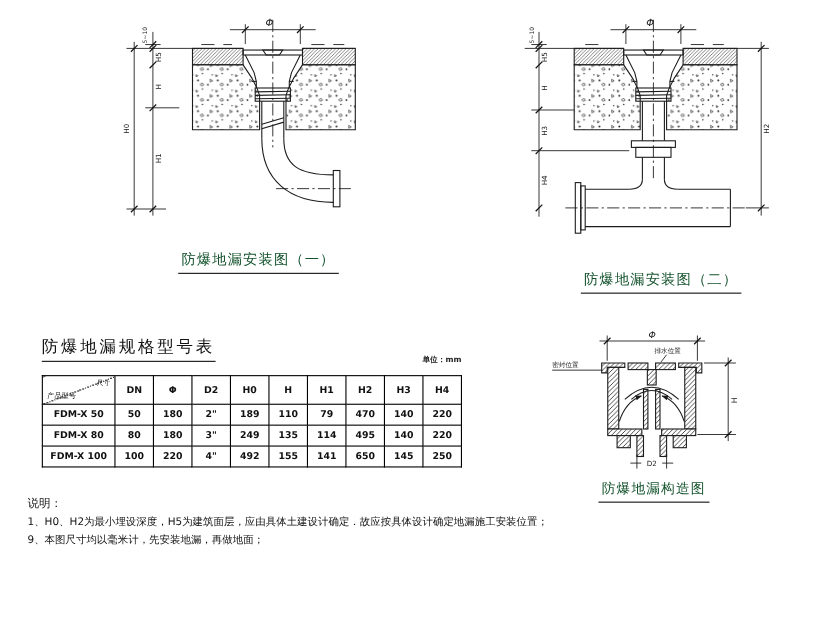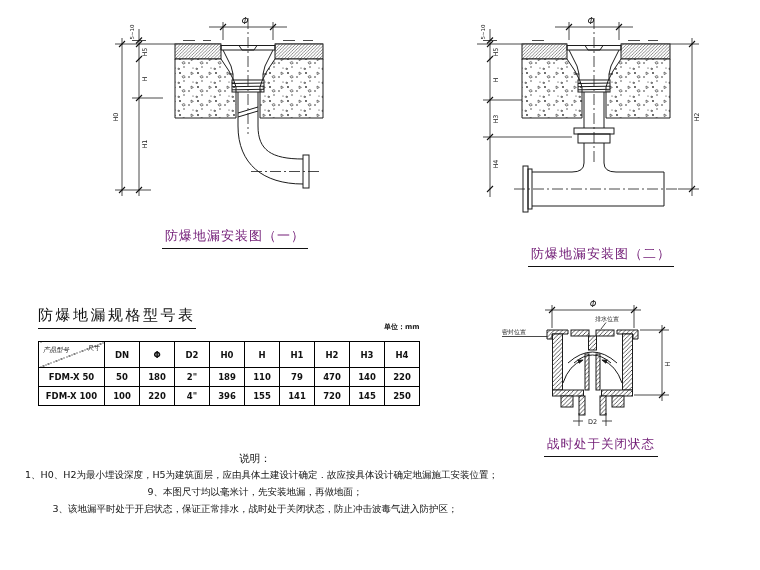--- a/index.html
+++ b/index.html
@@ -8,21 +8,21 @@
     font-family:"DejaVu Sans",sans-serif;color:#1a1a1a;overflow:hidden;
   }
   svg{position:absolute;overflow:visible;}
   svg text{fill:#1a1a1a;stroke:none;font-family:"DejaVu Sans",sans-serif;}
   .stroke{stroke:#1c1c1c;stroke-width:1;fill:none;}
   .thin{stroke:#1c1c1c;stroke-width:0.8;fill:none;}
   .cl{stroke:#1c1c1c;stroke-width:0.8;fill:none;stroke-dasharray:11 3 2 3;}
   .dim{stroke:#1c1c1c;stroke-width:0.8;fill:none;}
   .tick{stroke:#111;stroke-width:1.1;fill:none;}
   .diag-title{
-    position:absolute;font-size:13px;letter-spacing:1px;color:#701a75;
+    position:absolute;font-size:13px;letter-spacing:1px;color:#14532d;
     border-bottom:1.2px solid #111;padding:0 3px 3px 3px;white-space:nowrap;
   }
   .table-wrap{position:absolute;left:38px;top:305px;}
   .table-title{
     display:inline-block;font-size:15px;letter-spacing:2.5px;color:#111;
     border-bottom:1.4px solid #111;padding-bottom:3px;white-space:nowrap;
   }
   .unit-note{position:absolute;left:346px;top:17px;font-size:7px;color:#222;white-space:nowrap;font-weight:bold;}
   table.spec{border-collapse:collapse;margin-top:12px;table-layout:fixed;}
   table.spec th,table.spec td{
@@ -31,22 +31,22 @@
   }
   table.spec col.c-model{width:66px;}
   table.spec col.c-num{width:35px;}
   table.spec tr.hdr{height:26px;}
   table.spec tr.row{height:19px;margin-top:24px;}
   th.corner{
     position:relative;
     background:linear-gradient(to bottom right,transparent 49.4%,#000 49.4%,#000 50.6%,transparent 50.6%);
   }
   th.corner .c-top{position:absolute;top:2px;right:4px;font-size:6px;font-weight:normal;}
-  th.corner .c-bot{position:absolute;bottom:12px;left:4px;font-size:6.5px;font-weight:normal;font-style:italic;}
-  .notes{position:absolute;left:25px;top:450px;width:460px;text-align:center;}
+  th.corner .c-bot{position:absolute;bottom:2px;left:4px;font-size:6.5px;font-weight:normal;}
+  .notes{position:absolute;left:25px;top:450px;width:460px;}
   .notes-heading{font-size:10.5px;line-height:16px;color:#111;}
   .note-line{font-size:9.5px;line-height:17px;color:#111;white-space:nowrap;}
 </style>
 </head>
 <body>
 
 <div class="page">
 
   <svg width="0" height="0">
     <defs>
@@ -265,28 +265,40 @@
         <td>180</td>
         <td>2"</td>
         <td>189</td>
         <td>110</td>
         <td>79</td>
         <td>470</td>
         <td>140</td>
         <td>220</td>
       </tr>
       <tr class="row">
+        <td>FDM-X 80</td>
+        <td>80</td>
+        <td>180</td>
+        <td>3"</td>
+        <td>249</td>
+        <td>135</td>
+        <td>114</td>
+        <td>495</td>
+        <td>140</td>
+        <td>220</td>
+      </tr>
+      <tr class="row">
         <td>FDM-X 100</td>
         <td>100</td>
         <td>220</td>
         <td>4"</td>
-        <td>396</td>
+        <td>492</td>
         <td>155</td>
         <td>141</td>
-        <td>720</td>
+        <td>650</td>
         <td>145</td>
         <td>250</td>
       </tr>
     </tbody>
       </table>
   </div>
 
   <svg style="left:495px;top:297px" width="215" height="158">
     <g class="dim">
       <line x1="57" y1="31" x2="57" y2="8"></line>
@@ -336,22 +348,21 @@
     <text x="175" y="67" font-size="7" text-anchor="middle" transform="rotate(-90 175 67)">H</text>
 
     <g class="dim">
       <line x1="84" y1="116" x2="84" y2="129"></line>
         <line x1="111" y1="116" x2="111" y2="129"></line>
       <line x1="78" y1="124" x2="88" y2="124"></line>
         <line x1="107" y1="124" x2="117" y2="124"></line>
     </g>
     <text x="97.5" y="127" font-size="6.5" text-anchor="middle">D2</text>
   </svg>
-  <div class="diag-title" style="left:544px;top:436px;font-size:12.5px">战时处于关闭状态</div>
+  <div class="diag-title" style="left:544px;top:436px;font-size:12.5px">防爆地漏构造图</div>
 
   <div class="notes">
     <div class="notes-heading">说明：</div>
     <div class="note-line">1、H0、H2为最小埋设深度，H5为建筑面层，应由具体土建设计确定．故应按具体设计确定地漏施工安装位置；</div>
     <div class="note-line">9、本图尺寸均以毫米计，先安装地漏，再做地面；</div>
-    <div class="note-line">3、该地漏平时处于开启状态，保证正常排水，战时处于关闭状态，防止冲击波毒气进入防护区；</div>
   </div>
 
 </div>
 
 </body></html>

